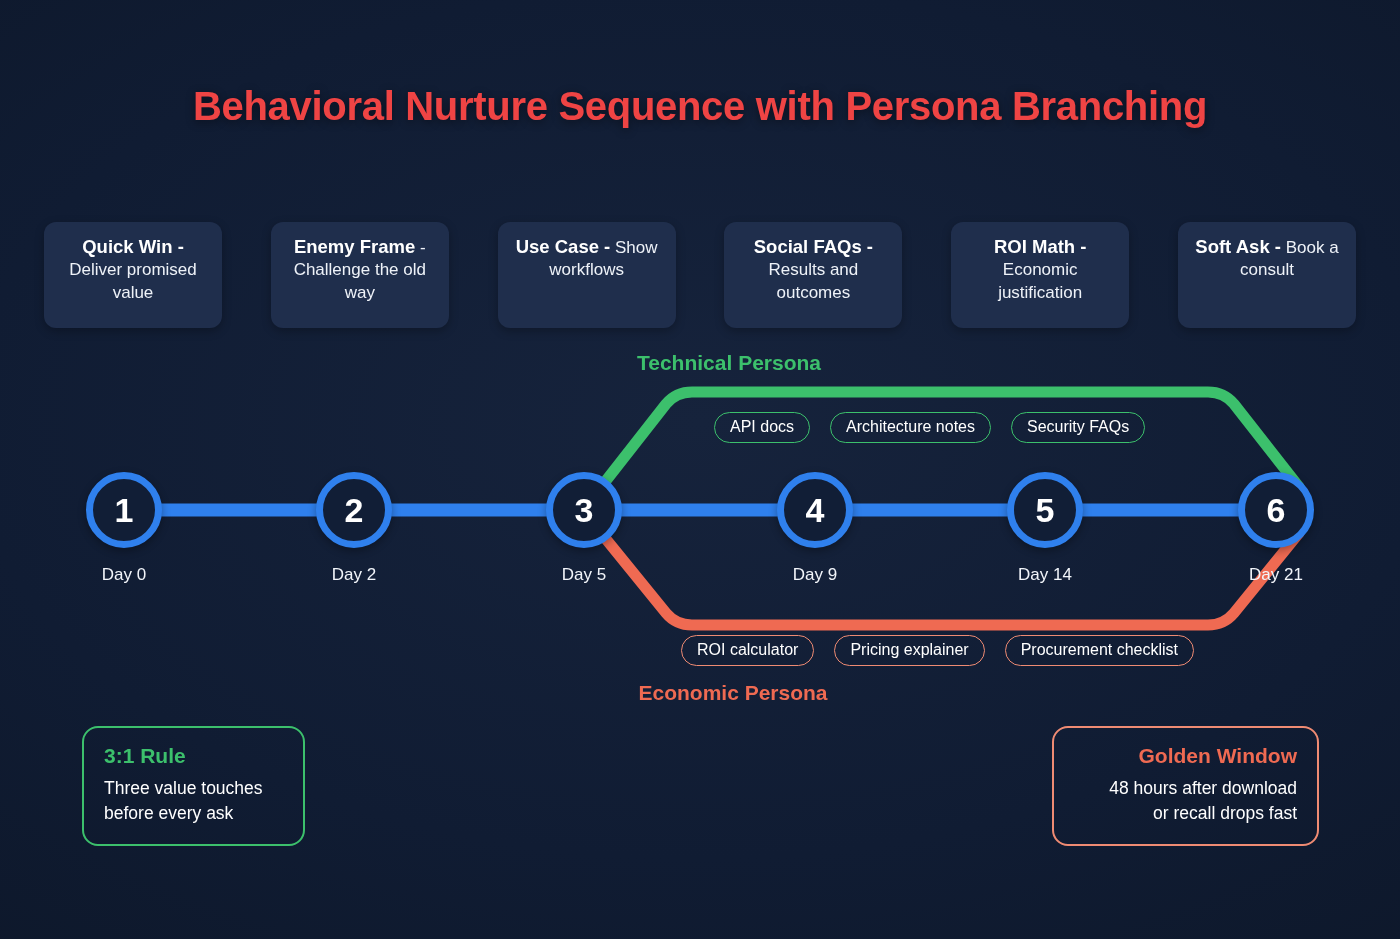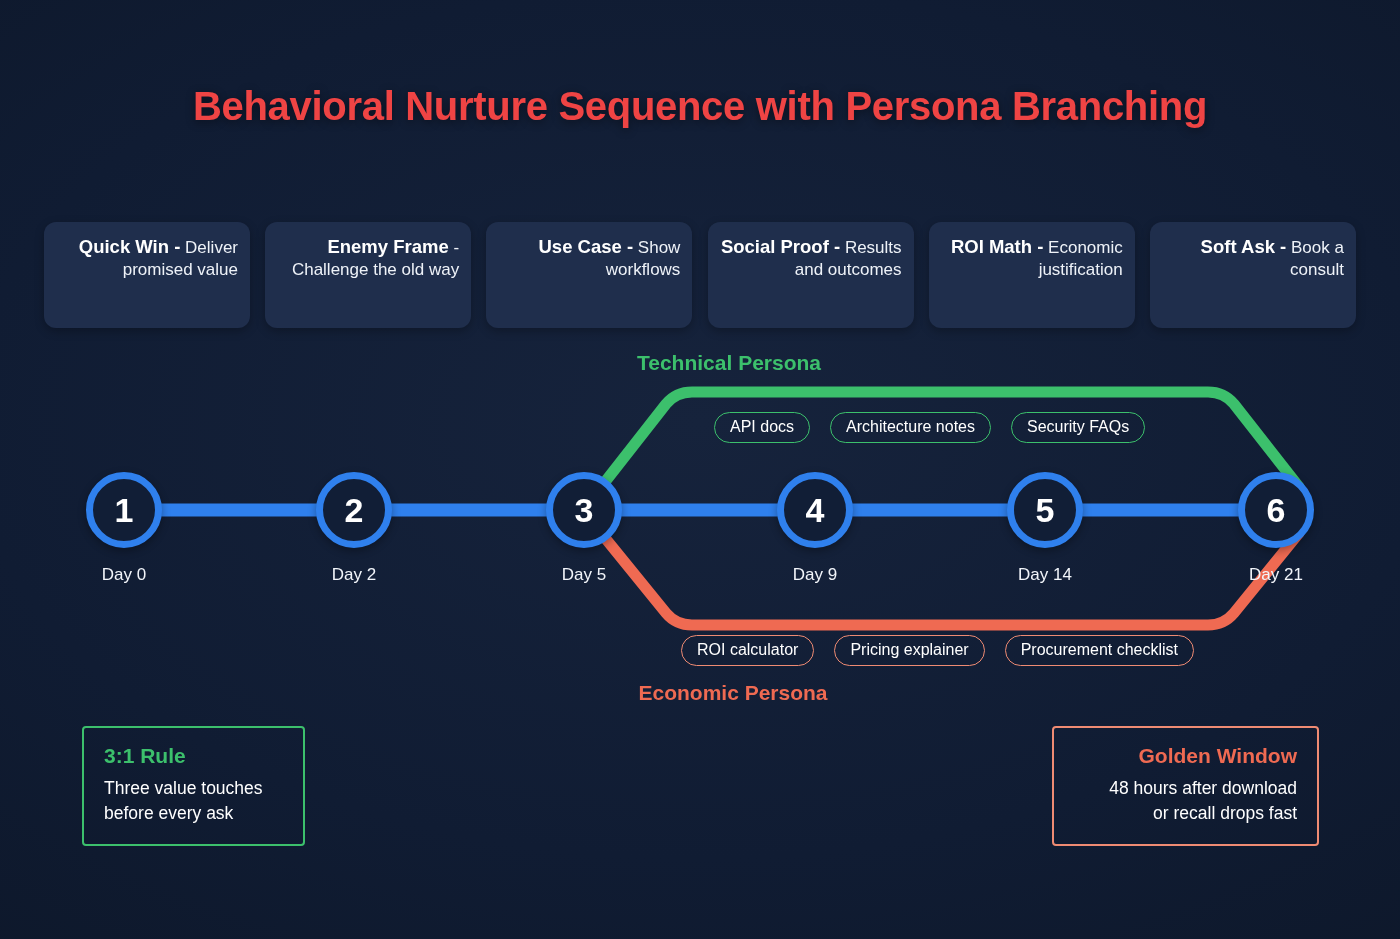--- a/index.html
+++ b/index.html
@@ -51,23 +51,23 @@
     left: 44px;
     width: 1312px;
     height: 106px;
     display: flex;
     justify-content: space-between;
     align-items: stretch;
   }
   .card {
     background: #1f2e4c;
     border-radius: 12px;
-    width: 206px;
+    width: 178px;
     padding: 13px 12px 0 12px;
-    text-align: right;
+    text-align: center;
     line-height: 1.32;
     font-size: 17px;
     box-shadow: 0 3px 10px rgba(0,0,0,0.28);
   }
   .card .card-title {
     font-weight: bold;
     font-size: 18.5px;
     color: #ffffff;
   }
   .card .card-desc {
@@ -149,21 +149,21 @@
     width: 120px;
     text-align: center;
     font-size: 17px;
     color: #f2f5fa;
     top: 565px;
   }
 
   
   .callout {
     position: absolute;
-    border-radius: 4px;
+    border-radius: 16px;
     border: 2px solid #3cc06c;
     padding: 16px 20px 18px 20px;
     background: transparent;
   }
   .callout .co-title {
     font-size: 21px;
     font-weight: bold;
     margin-bottom: 8px;
     color: #3cc06c;
   }
@@ -193,21 +193,21 @@
     </div>
     <div class="card">
       <span class="card-title">Enemy Frame</span>
       <span class="card-desc">- Challenge the old way</span>
     </div>
     <div class="card">
       <span class="card-title">Use Case -</span>
       <span class="card-desc">Show workflows</span>
     </div>
     <div class="card">
-      <span class="card-title">Social Proof -</span>
+      <span class="card-title">Social FAQs -</span>
       <span class="card-desc">Results and outcomes</span>
     </div>
     <div class="card">
       <span class="card-title">ROI Math -</span>
       <span class="card-desc">Economic justification</span>
     </div>
     <div class="card">
       <span class="card-title">Soft Ask -</span>
       <span class="card-desc">Book a consult</span>
     </div>

